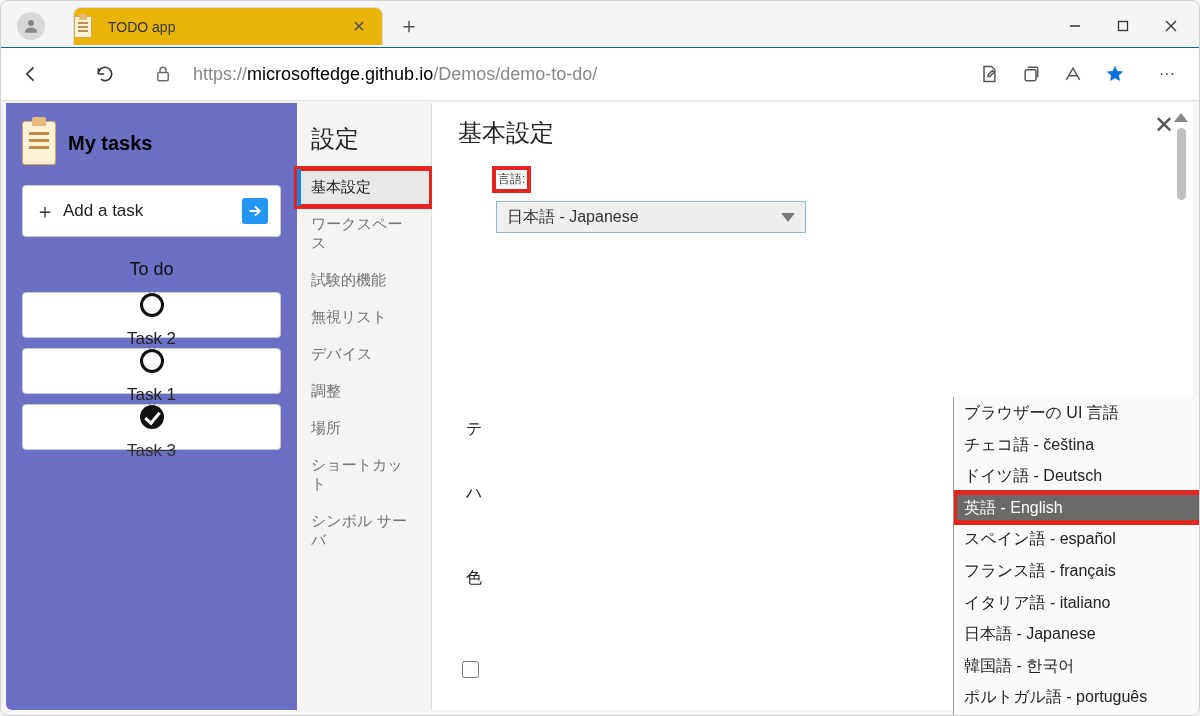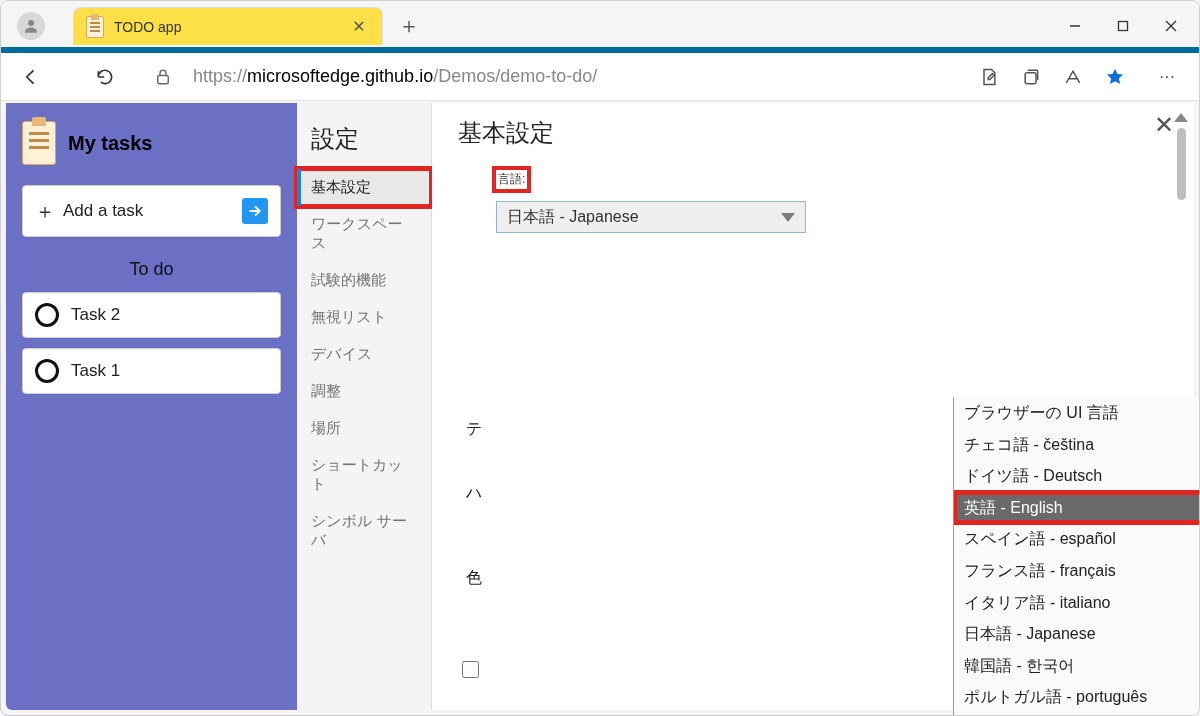--- a/index.html
+++ b/index.html
@@ -26,26 +26,26 @@
   .avatar {
     width: 28px; height: 28px; border-radius: 50%;
     background: #d8d8d8;
     display: flex; align-items: center; justify-content: center;
     margin-left: 8px; margin-right: 28px;
     color: #777;
   }
   .avatar svg { width: 18px; height: 18px; }
   .tab {
     display: flex; align-items: center;
-    background: #fde047;
+    background: #eab308;
     border-radius: 8px 8px 0 0;
     height: 38px;
-    padding: 0 14px 0 12px;
+    padding: 0 14px 0 0;
     width: 310px;
-    gap: 10px;
+    gap: 16px;
     border: 1px solid #dcdcdc;
     border-bottom: none;
   }
   .tab-icon {
     width: 18px; height: 22px;
     background: #fff1d6;
     border: 1px solid #d7a55f;
     border-radius: 2px;
     position: relative;
   }
@@ -62,21 +62,21 @@
   .new-tab {
     width: 40px; height: 36px; display:flex; align-items:center; justify-content:center;
     color:#555; font-size:22px; cursor:pointer; margin-left:6px;
   }
   .spacer { flex:1; }
   .win-controls { display:flex; margin-right:4px;}
   .win-btn { width:48px; height:40px; display:flex; align-items:center; justify-content:center; color:#333;}
   .win-btn svg{width:12px;height:12px;}
   .addrbar {
     display:flex; align-items:center; height:54px; padding:0 12px; gap:14px; background:#fff;
-    border-top:6px solid #0369a1; border-bottom:1px solid #e2e2e2;justify-content:flex-end;
+    border-top:1px solid #0369a1; border-bottom:1px solid #e2e2e2;justify-content:flex-end;
   }
   .nav-btn {
     width:36px;height:36px;display:flex;align-items:center;justify-content:center;color:#333;border-radius:4px;
   }
   .nav-btn svg{width:20px;height:20px;}
   .reload-gap{width:10px;}
   .url-field{
     flex:1; display:flex; align-items:center; gap:14px; height:38px; padding:0 10px;
   }
   .lock{color:#6b6b6b; width:32px; display:flex;justify-content:center;}
@@ -108,21 +108,21 @@
   }
   .plus{font-size:20px;color:#333;width:18px;text-align:center;}
   .add-text{font-size:17px;color:#222;flex:1;}
   .go-btn{
     width:26px;height:26px;background:#2196f3;border-radius:3px;display:flex;align-items:center;justify-content:center;color:#fff;
   }
   .go-btn svg{width:16px;height:16px;}
   .section-title{font-size:18px;color:#111;text-align:center;margin:4px 0 12px;}
   .task{
     background:#fff;border-radius:4px;height:46px;display:flex;align-items:center;padding:0 12px;gap:12px;
-    border:1px solid #ccc;margin-bottom:10px;cursor:pointer;
+    border:1px solid #ccc;margin-bottom:10px;cursor:pointer;flex-direction:column;
   }
   .task-check{
     width:24px;height:24px;border:3px solid #111;border-radius:50%;flex-shrink:0;position:relative;
   }
   .task-check.done{background:#111;}
   .task-check.done::after{
     content:"";position:absolute;left:5px;top:1px;width:6px;height:12px;border:solid #fff;border-width:0 3px 3px 0;transform:rotate(40deg);
   }
   .task-label{font-size:17px;color:#222;}
   .task-label.done{text-decoration:line-through;color:#333;}
@@ -286,20 +286,24 @@
     </div>
     <div class="section-title">To do</div>
     <div class="task">
       <div class="task-check"></div>
       <div class="task-label">Task 2</div>
     </div>
     <div class="task">
       <div class="task-check"></div>
       <div class="task-label">Task 1</div>
     </div>
+    <div class="task">
+      <div class="task-check done"></div>
+      <div class="task-label done">Task 3</div>
+    </div>
   </div>
 
   <div class="settings-nav">
     <div class="settings-heading">設定</div>
     <div class="nav-item active highlighted">基本設定</div>
     <div class="nav-item">ワークスペース</div>
     <div class="nav-item">試験的機能</div>
     <div class="nav-item">無視リスト</div>
     <div class="nav-item">デバイス</div>
     <div class="nav-item">調整</div>

